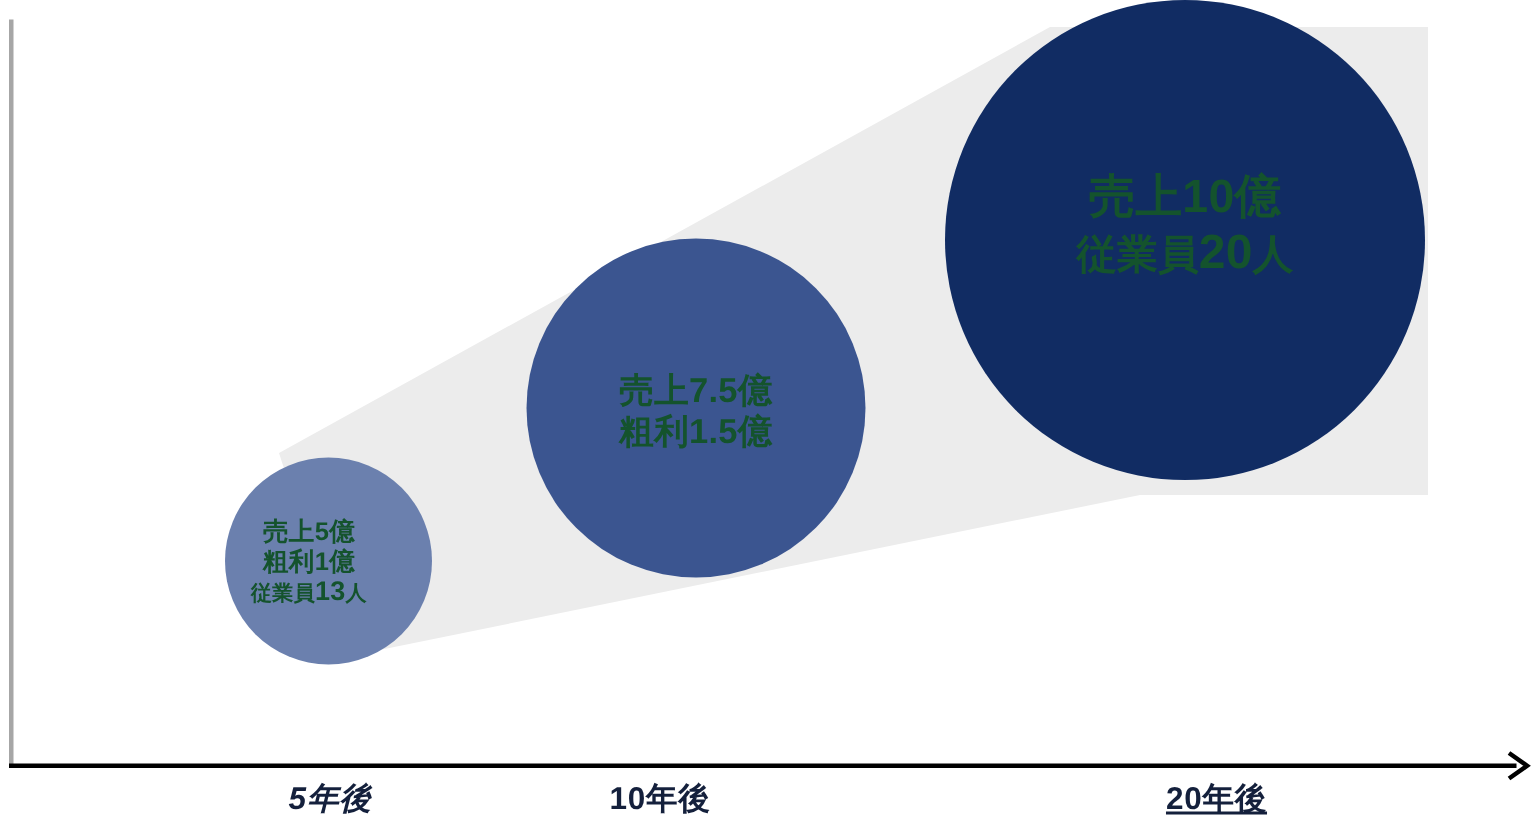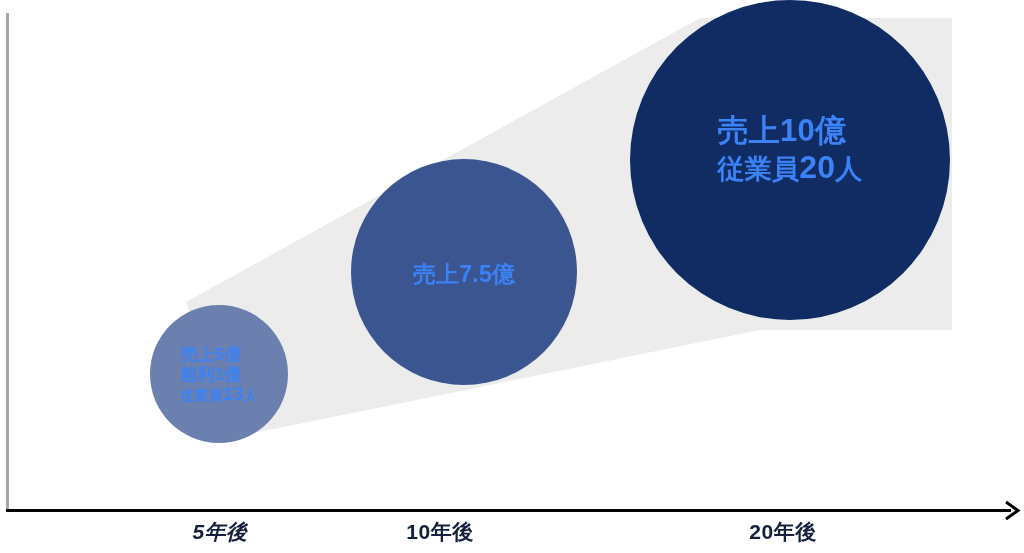--- a/index.html
+++ b/index.html
@@ -23,34 +23,35 @@
     left: 0;
     top: 0;
     width: 1024px;
     height: 553px;
     display: block;
   }
 
   
   .bubble-label {
     position: absolute;
-    color: #3b82f6;
+    text-align: center;
+    color: #14532d;
     line-height: 1.16;
     white-space: nowrap;
     transform: translate(-50%, -50%);
     pointer-events: none;
     font-weight: 700;
     letter-spacing: 0.2px;
   }
   .bubble-label .ln {
     display: block;
   }
 
   
-  #label-bubble-1 { left: 219px; top: 375px; font-size: 17px; }
+  #label-bubble-1 { left: 206px; top: 375px; font-size: 17px; }
   #label-bubble-1 .ln-3 { font-size: 14px; }
   #label-bubble-1 .ln-3 .num { font-size: 18px; }
 
   
   #label-bubble-2 { left: 464px; top: 274px; font-size: 23px; }
   #label-bubble-2 .ln-3 { font-size: 18px; }
   #label-bubble-2 .ln-3 .num { font-size: 24px; }
 
   
   #label-bubble-3 { left: 790px; top: 150px; font-size: 31px; }
@@ -63,21 +64,21 @@
     top: 518px;
     transform: translateX(-50%);
     font-size: 21px;
     font-weight: 700;
     color: #14203c;
     white-space: nowrap;
     letter-spacing: 0.5px;
   }
   #axis-label-0 { left: 220px; font-style: italic; }
   #axis-label-1 { left: 440px; }
-  #axis-label-2 { left: 783px; }
+  #axis-label-2 { left: 811px; text-decoration: underline; }
 </style>
 </head>
 <body>
 
 <div id="stage">
 
   <svg id="chart-svg" viewBox="0 0 1024 553" xmlns="http://www.w3.org/2000/svg">
 
     <polygon points="186,302 700,18 952,18 952,330 760,330 230,438" fill="#ECECEC"></polygon>
 
@@ -92,20 +93,21 @@
   </svg>
 
   <div class="bubble-label" id="label-bubble-1">
     <span class="ln ln-1">売上5億</span>
     <span class="ln ln-2">粗利1億</span>
     <span class="ln ln-3"><span>従業員</span><span class="num">13</span><span>人</span></span>
   </div>
 
   <div class="bubble-label" id="label-bubble-2">
     <span class="ln ln-1">売上7.5億</span>
+    <span class="ln ln-2">粗利1.5億</span>
   </div>
 
   <div class="bubble-label" id="label-bubble-3">
     <span class="ln ln-1">売上10億</span>
     <span class="ln ln-3"><span>従業員</span><span class="num">20</span><span>人</span></span>
   </div>
 
   <div class="axis-label" id="axis-label-0">5年後</div>
   <div class="axis-label" id="axis-label-1">10年後</div>
   <div class="axis-label" id="axis-label-2">20年後</div>

